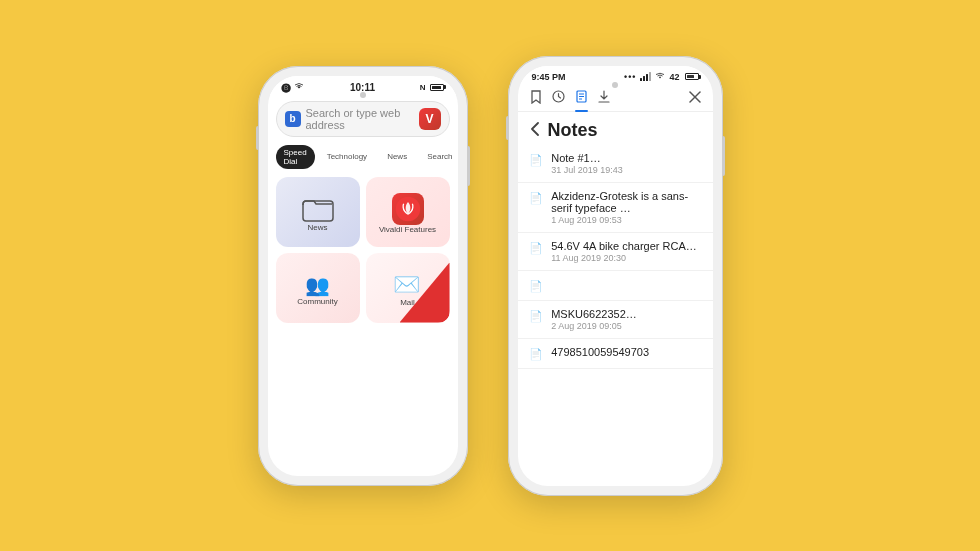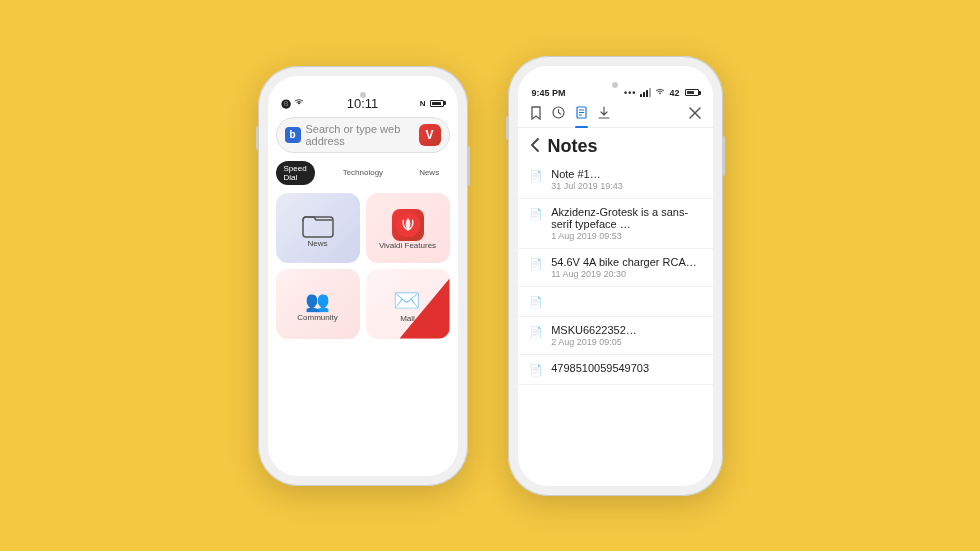--- a/index.html
+++ b/index.html
@@ -38,21 +38,21 @@
       height: 100%;
       overflow: hidden;
       position: relative;
     }
 
     
     .status-bar {
       display: flex;
       align-items: center;
       justify-content: space-between;
-      padding: 22px 14px 2px;
+      padding: 6px 14px 2px;
       font-size: 9px;
       font-weight: 600;
       color: #222;
       background: #fff;
       text-align: right;
     }
 
     .status-left { display: flex; align-items: center; gap: 3px; }
     .status-right { display: flex; align-items: center; gap: 3px; }
 
@@ -100,21 +100,21 @@
       border-radius: 6px;
       display: flex; align-items: center; justify-content: center;
       color: white;
       font-size: 12px;
       font-weight: bold;
     }
 
     .tabs-row {
       display: flex;
       align-items: center;
-      gap: 20px;
+      gap: 4px;
       padding: 2px 8px 4px;
     }
 
     .tab-pill {
       font-size: 8px;
       padding: 3px 8px;
       border-radius: 20px;
       color: #555;
       cursor: pointer;
     }
@@ -370,21 +370,21 @@
           <span style="font-size:9px;">🅑</span>
           <span>
             <svg width="10" height="8" viewBox="0 0 10 8">
               <path d="M5 6.5 L6.5 5 Q5 3.5 3.5 5 Z" fill="#222"></path>
               <path d="M5 6.5 Q5 5 5 5" fill="none"></path>
               <path d="M2.5 4.5 Q5 2 7.5 4.5" fill="none" stroke="#222" stroke-width="0.8"></path>
               <path d="M1 3 Q5 0 9 3" fill="none" stroke="#222" stroke-width="0.8"></path>
             </svg>
           </span>
         </div>
-        <div style="font-size:13px;font-weight:400;position:absolute;left:50%;transform:translateX(-50%);">10:11</div>
+        <div style="font-size:10px;font-weight:700;position:absolute;left:50%;transform:translateX(-50%);">10:11</div>
         <div class="status-right">
           <span style="font-size:8px;">N</span>
           <div class="battery-box">
               <div class="battery-fill"></div>
             </div>
         </div>
       </div>
 
       <div class="screen-content phone1">
 

